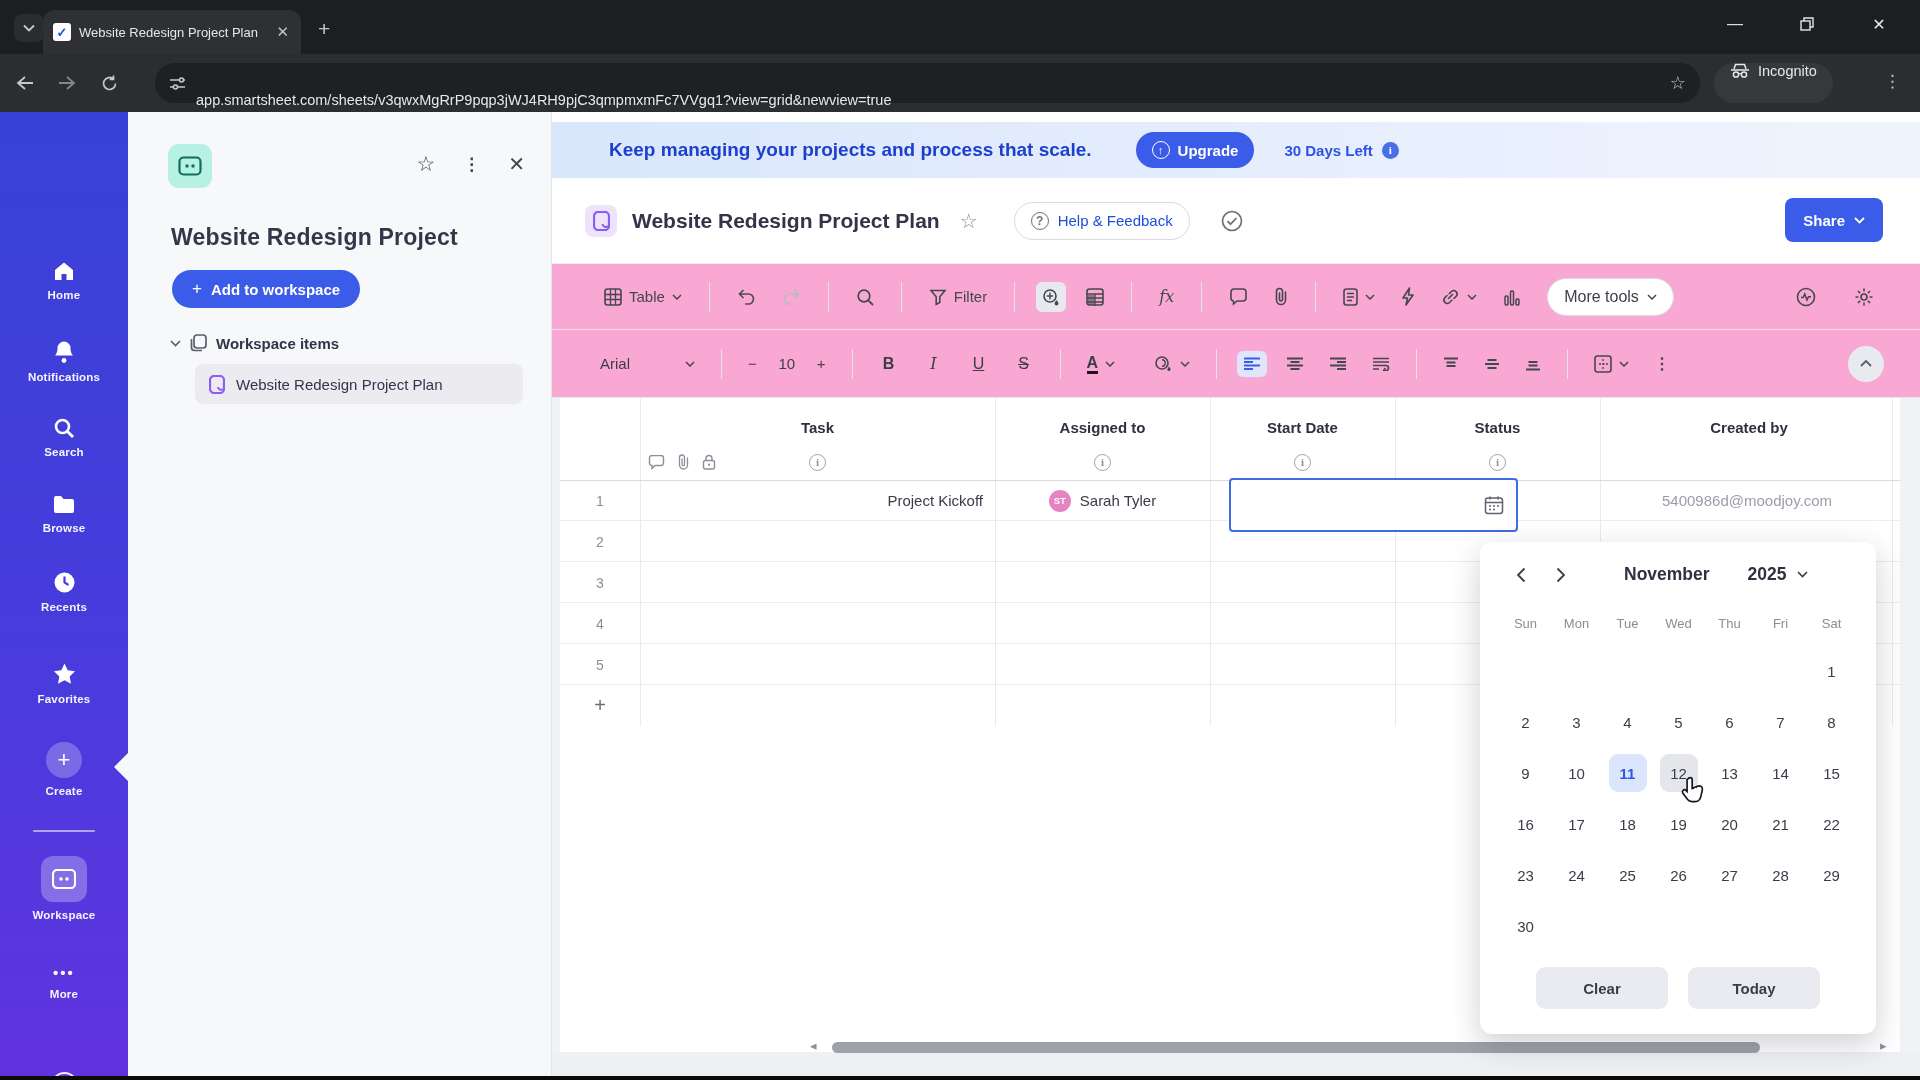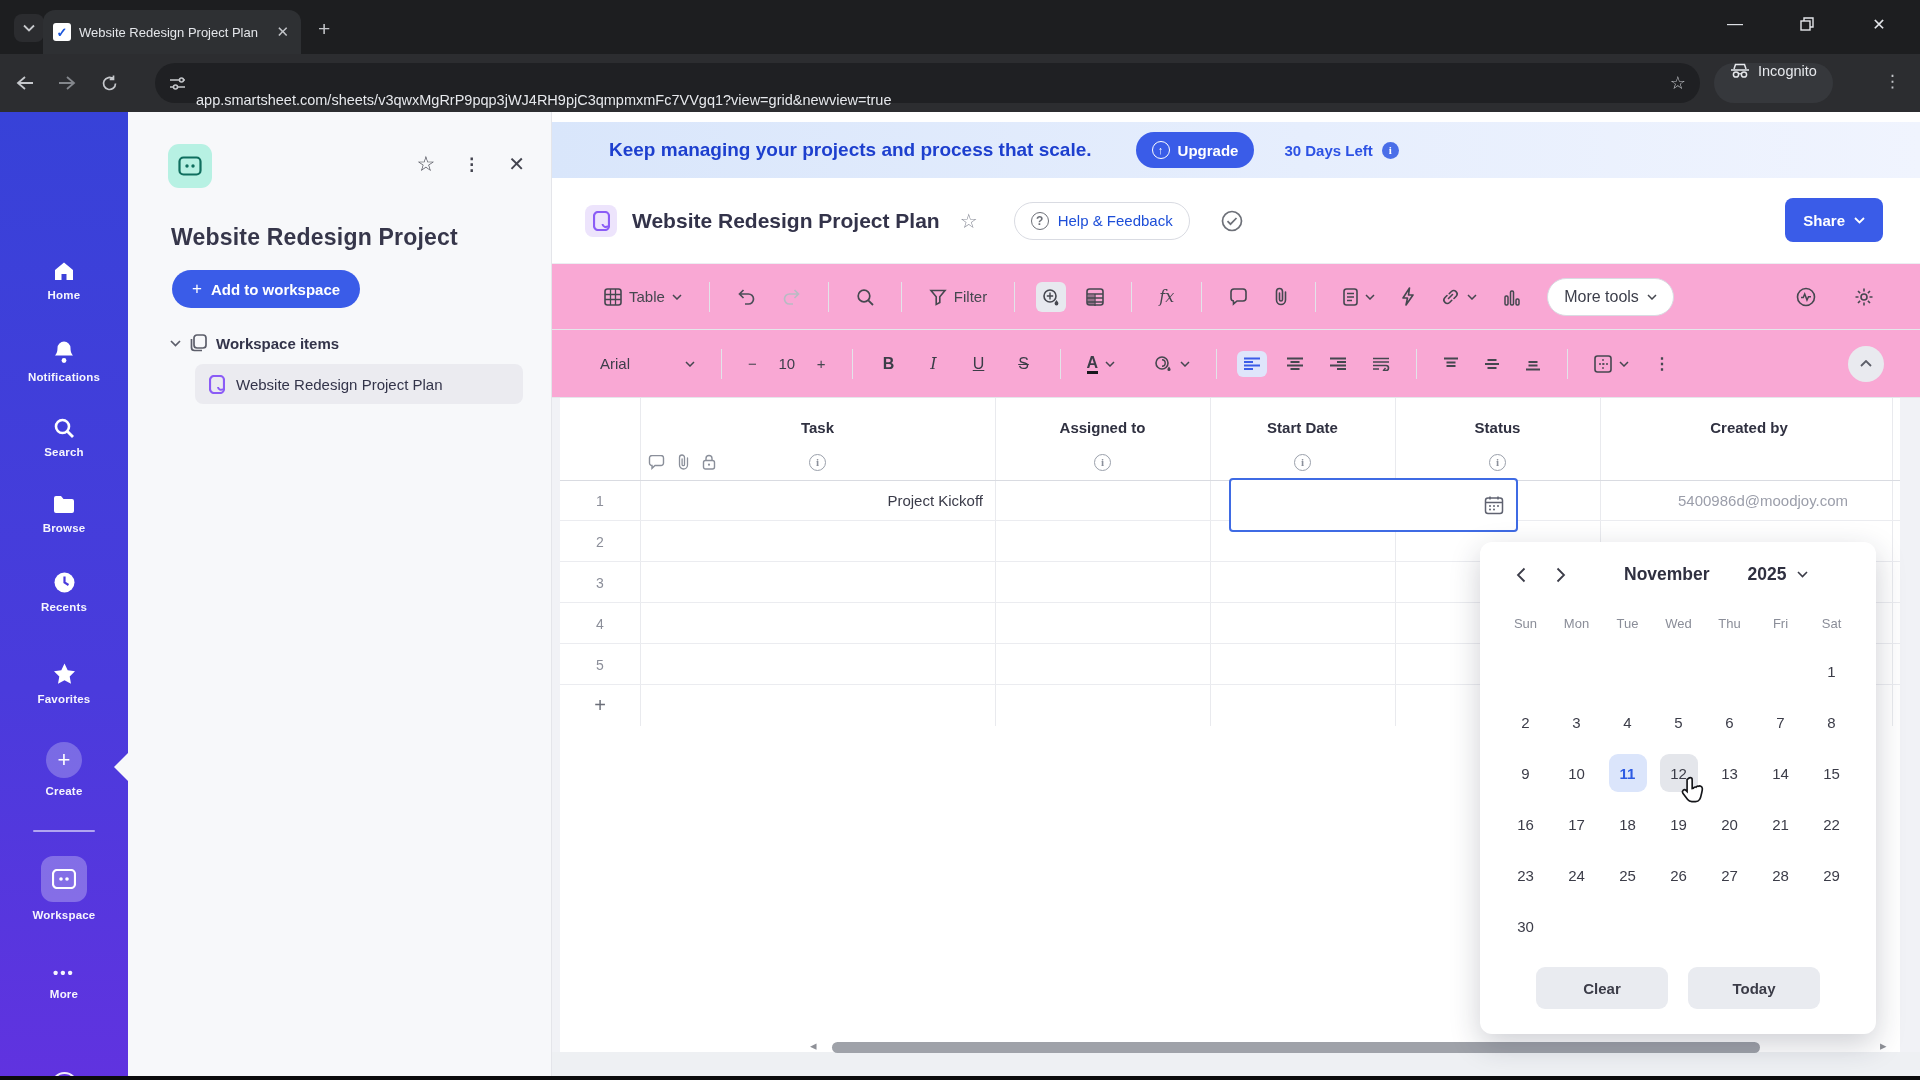--- a/index.html
+++ b/index.html
@@ -97,21 +97,21 @@
   .hcell { position:absolute; top:16px; height:26px; display:flex; align-items:center; justify-content:center; font-size:15px; font-weight:700; color:#2f3040; }
   .inforow { position:absolute; top:52px; height:24px; display:flex; align-items:center; justify-content:center; }
   .icirc { width:17px; height:17px; border-radius:50%; border:1.4px solid #9aa0ab; color:#8a8f9a; font-size:11px; font-family:"Liberation Serif", serif; font-weight:700; display:flex; align-items:center; justify-content:center; }
   .indics { position:absolute; left:88px; top:52px; height:24px; display:flex; align-items:center; gap:13px; }
   .hbord { position:absolute; left:0; top:82px; width:1340px; height:1px; background:#d9dbe1; }
   .grow { position:absolute; left:0; width:1340px; height:41px; border-bottom:1px solid #ebecf0; }
   .rnum { position:absolute; left:5px; width:70px; height:41px; display:flex; align-items:center; justify-content:center; color:#8b8e99; font-size:14px; }
   .c-task { position:absolute; left:80px; width:355px; height:41px; display:flex; align-items:center; justify-content:flex-end; padding-right:12px; font-size:15px; color:#3a3b49; }
   .c-ass { position:absolute; left:435px; width:215px; height:41px; display:flex; align-items:center; justify-content:center; gap:9px; font-size:15px; color:#3a3b49; }
   .c-created { position:absolute; left:1040px; width:298px; height:41px; display:flex; align-items:center; }
-  .c-created span { margin-left:78px; width:230px; overflow:hidden; white-space:nowrap; color:#9b9eaa; font-size:15px; }
+  .c-created span { margin-left:62px; width:230px; overflow:hidden; white-space:nowrap; color:#9b9eaa; font-size:15px; }
   .avatar { width:22px; height:22px; border-radius:50%; background:#e583c3; color:#fff; font-size:9.5px; font-weight:700; display:flex; align-items:center; justify-content:center; }
   .plusrow { position:absolute; left:5px; top:287px; width:70px; height:41px; display:flex; align-items:center; justify-content:center; color:#6b6e78; font-size:20px; }
   .editor { position:absolute; left:669px; top:80px; width:289px; height:54px; background:#fff; border:2px solid #3f6be4; border-radius:4px; display:flex; align-items:center; justify-content:flex-end; padding-right:12px; z-index:40; }
 
   
   .dp { position:absolute; left:1480px; top:542px; width:396px; height:492px; background:#fff; border-radius:12px; box-shadow:0 10px 30px rgba(30,35,60,.22); z-index:50; }
   .dp-head { position:absolute; left:0; top:22px; width:396px; display:flex; align-items:center; padding:0 30px; }
   .dp-nav { color:#3b3c48; padding:0 6px; }
   .dp-month { margin-left:52px; font-size:17.5px; font-weight:700; color:#2f3040; }
   .dp-year { margin-left:38px; font-size:17.5px; font-weight:700; color:#2f3040; }
@@ -592,20 +592,24 @@
           <span class="icirc">i</span>
         </div>
       <div class="inforow" style="left:835px;width:205px">
           <span class="icirc">i</span>
         </div>
       <div class="hbord"></div>
 
       <div class="grow" style="top:82px">
         <div class="rnum">1</div>
         <div class="c-task">Project Kickoff</div>
+        <div class="c-ass">
+          <span class="avatar">ST</span>
+          <span>Sarah Tyler</span>
+        </div>
         <div class="c-created">
           <span>5400986d@moodjoy.com</span>
         </div>
       </div>
       <div class="grow" style="top:123px">
         <div class="rnum">2</div>
       </div>
       <div class="grow" style="top:164px">
         <div class="rnum">3</div>
       </div>

